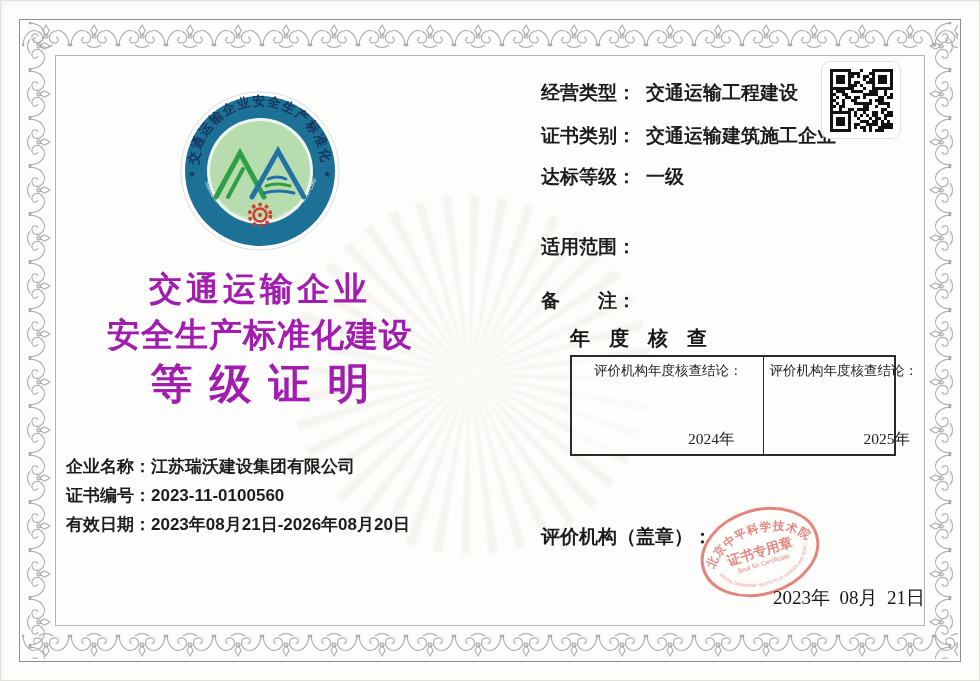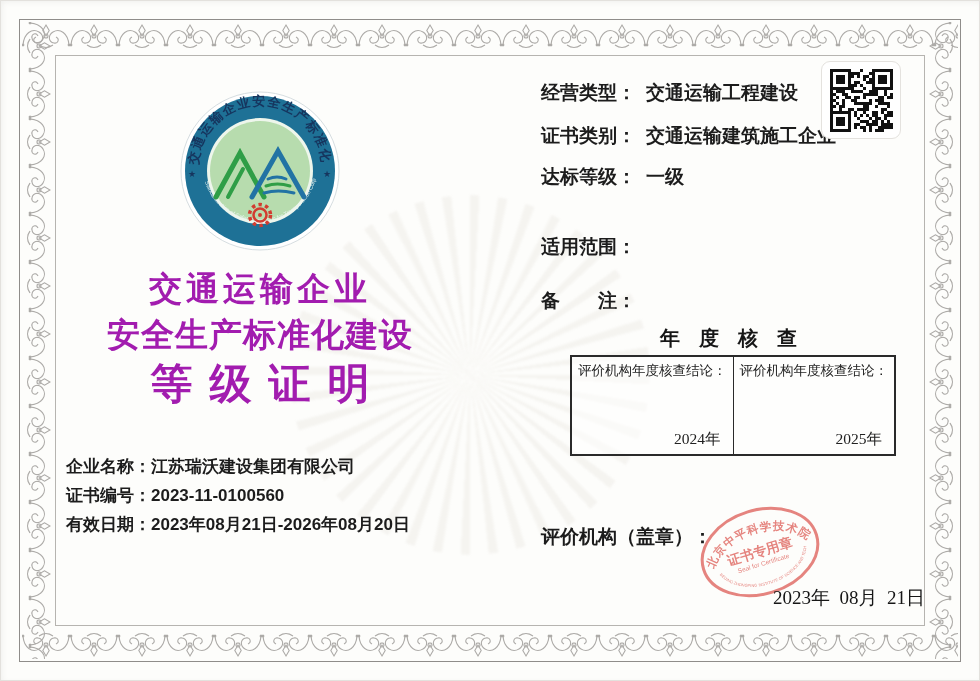--- a/index.html
+++ b/index.html
@@ -28,24 +28,24 @@
   .title-l2{font-size:33px;line-height:46px;letter-spacing:1px;}
   .title-l3{font-size:42px;line-height:52px;letter-spacing:17px;padding-left:17px;}
   
   .info-left{position:absolute;left:66px;top:452px;color:#1c1c1c;font-weight:bold;font-size:17px;line-height:29px;}
   .info-row{white-space:nowrap;}
   
   .field{position:absolute;left:541px;color:#1c1c1c;font-weight:bold;font-size:19px;white-space:nowrap;}
   .f0{top:80px;} .f1{top:123px;} .f2{top:164px;} .f3{top:234px;} .f4{top:288px;}
   .field .val{margin-left:10px;}
   
-  .annual-title{position:absolute;left:570px;top:325px;width:324px;text-align:center;
+  .annual-title{position:absolute;left:570px;top:325px;width:324px;text-align:left;
     font-family:"Liberation Serif",serif;font-size:20px;letter-spacing:7px;color:#161616;font-weight:bold;}
   .annual-table{position:absolute;left:570px;top:355px;width:322px;height:97px;border:2px solid #2a2a2a;display:flex;background:rgba(255,255,255,.5);}
-  .annual-cell{position:relative;flex:1;font-family:"Liberation Serif",serif;color:#222;}
+  .annual-cell{position:relative;flex:1;font-family:"Liberation Serif",serif;color:#222;margin-left:16px;}
   .annual-cell + .annual-cell{border-left:1.5px solid #2a2a2a;}
   .annual-label{padding:5px 4px 0 6px;font-size:13.5px;white-space:nowrap;}
   .annual-year{position:absolute;right:12px;bottom:4px;font-size:15.5px;}
   
   .issuer{position:absolute;left:541px;top:524px;font-size:19px;font-weight:bold;color:#1c1c1c;white-space:nowrap;}
   .seal{position:absolute;left:692px;top:500px;width:136px;height:104px;opacity:.88;}
   .date-line{position:absolute;left:737px;top:585px;font-family:"Liberation Serif",serif;font-size:19px;color:#161616;white-space:pre;margin-left:36px;}
   
   .qr-card{position:absolute;left:821px;top:61px;width:78px;height:76px;background:#fff;border:1px solid #e4e2de;border-radius:9px;display:flex;align-items:center;justify-content:center;}
   .qr-grid{display:grid;grid-template-columns:repeat(21,3px);grid-auto-rows:3px;}

